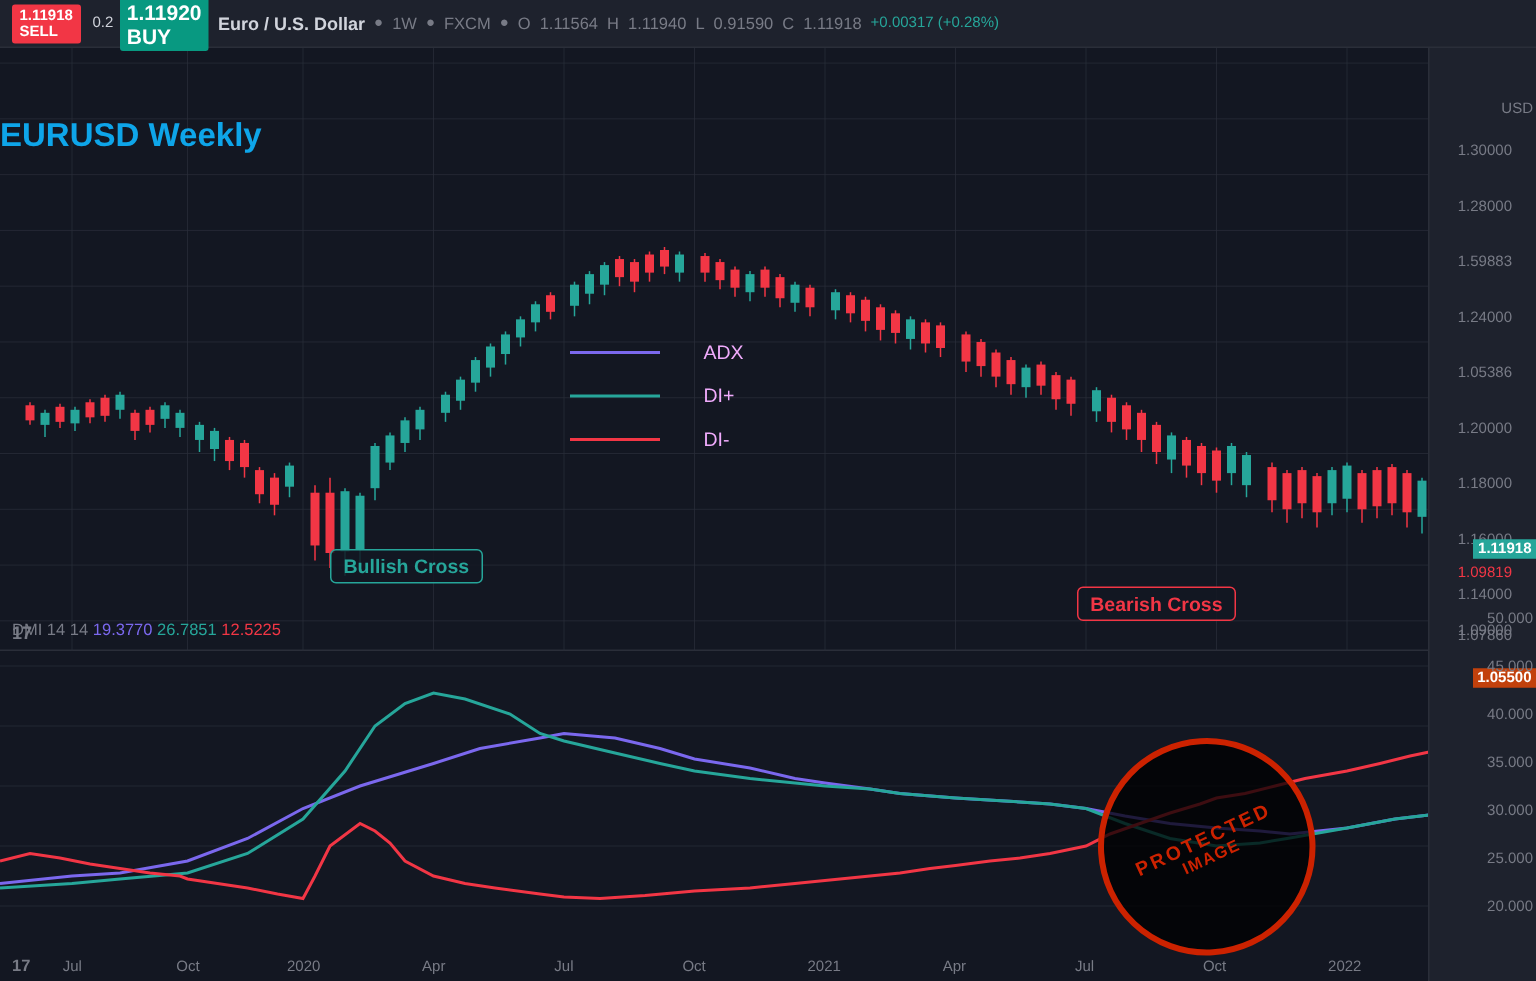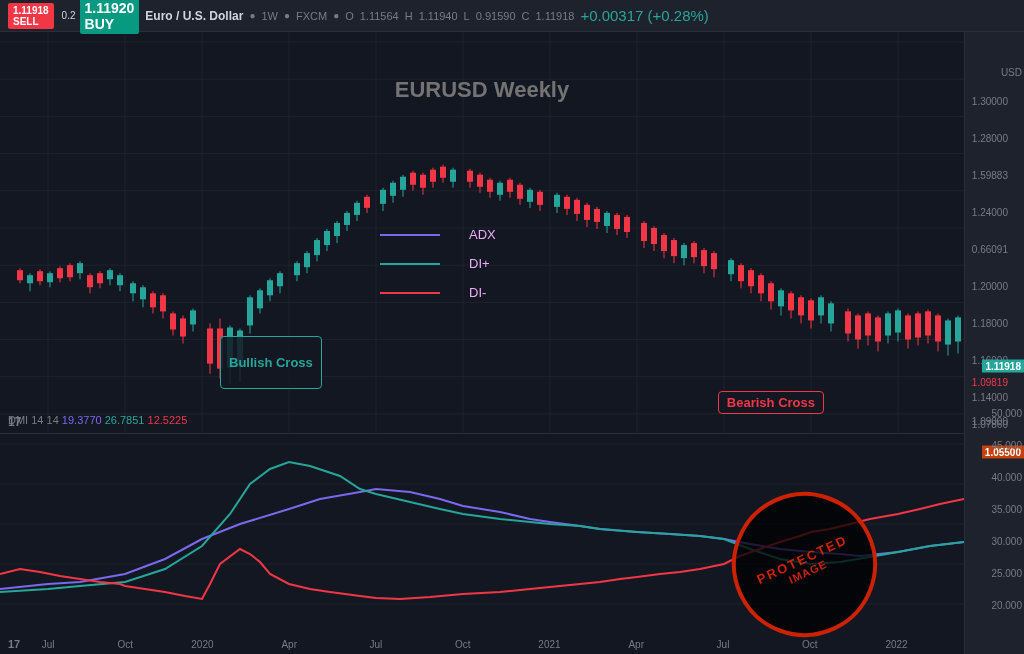--- a/index.html
+++ b/index.html
@@ -33,21 +33,21 @@
     .top-bar-dot {
       color: #787b86;
       font-size: 10px;
     }
     .top-bar-info {
       color: #787b86;
       font-size: 11px;
     }
     .top-bar-price-up {
       color: #26a69a;
-      font-size: 15px;
+      font-size: 10px;
     }
 
     .sell-box {
       background: #f23645;
       color: white;
       font-size: 10px;
       font-weight: bold;
       padding: 2px 5px;
       border-radius: 2px;
     }
@@ -74,37 +74,36 @@
       right: 60px;
       bottom: 0;
       background: #131722;
     }
 
     
     #price-scale {
       position: absolute;
       top: 32px;
       right: 0;
-      width: 60px;
+      width: 72px;
       bottom: 0;
       background: #1e222d;
       border-left: 1px solid #2a2e39;
       z-index: 5;
     }
 
     
     #chart-title {
       position: absolute;
       top: 45px;
       left: 0;
       right: 0;
-      text-align: center;
       font-size: 22px;
       font-weight: bold;
-      color: #737373;
+      color: #0ea5e9;
       z-index: 3;
       pointer-events: none;
     }
 
     
     #dmi-label {
       position: absolute;
       bottom: 228px;
       left: 8px;
       color: #787b86;
@@ -137,21 +136,21 @@
       margin-left: 21px;
     }
 
     
     .annotation-bullish {
       position: absolute;
       bottom: 265px;
       left: 220px;
       border: 1.5px solid #26a69a;
       border-radius: 4px;
-      padding: 18px 8px;
+      padding: 3px 8px;
       color: #26a69a;
       font-size: 13px;
       font-weight: 600;
       background: rgba(19,23,34,0.85);
       z-index: 6;
     }
     .annotation-bearish {
       position: absolute;
       bottom: 240px;
       right: 140px;
@@ -601,21 +600,21 @@
 </div>
 
 <div id="price-scale">
 
   <div style="position:absolute;top:35px;right:2px;color:#787b86;font-size:10px;">USD</div>
 
   <div class="price-label" style="top:calc(32px + 37px);">1.30000</div>
   <div class="price-label" style="top:calc(32px + 74px);">1.28000</div>
   <div class="price-label" style="top:calc(32px + 111px);">1.59883</div>
   <div class="price-label" style="top:calc(32px + 148px);">1.24000</div>
-  <div class="price-label" style="top:calc(32px + 185px);">0.66091</div>
+  <div class="price-label" style="top:calc(32px + 185px);">1.05386</div>
   <div class="price-label" style="top:calc(32px + 222px);">1.20000</div>
   <div class="price-label" style="top:calc(32px + 259px);">1.18000</div>
   <div class="price-label" style="top:calc(32px + 296px);">1.16000</div>
   <div class="price-label" style="top:calc(32px + 333px);">1.14000</div>
 
   <div class="price-label-highlight" style="top:calc(32px + 302px);background:#26a69a;color:white;">1.11918</div>
   <div class="price-label" style="top:calc(32px + 318px);color:#f23645;">1.09819</div>
   <div class="price-label" style="top:calc(32px + 338px);margin-top:19px;">1.09000</div>
   <div class="price-label" style="top:calc(32px + 360px);">1.07860</div>
 

